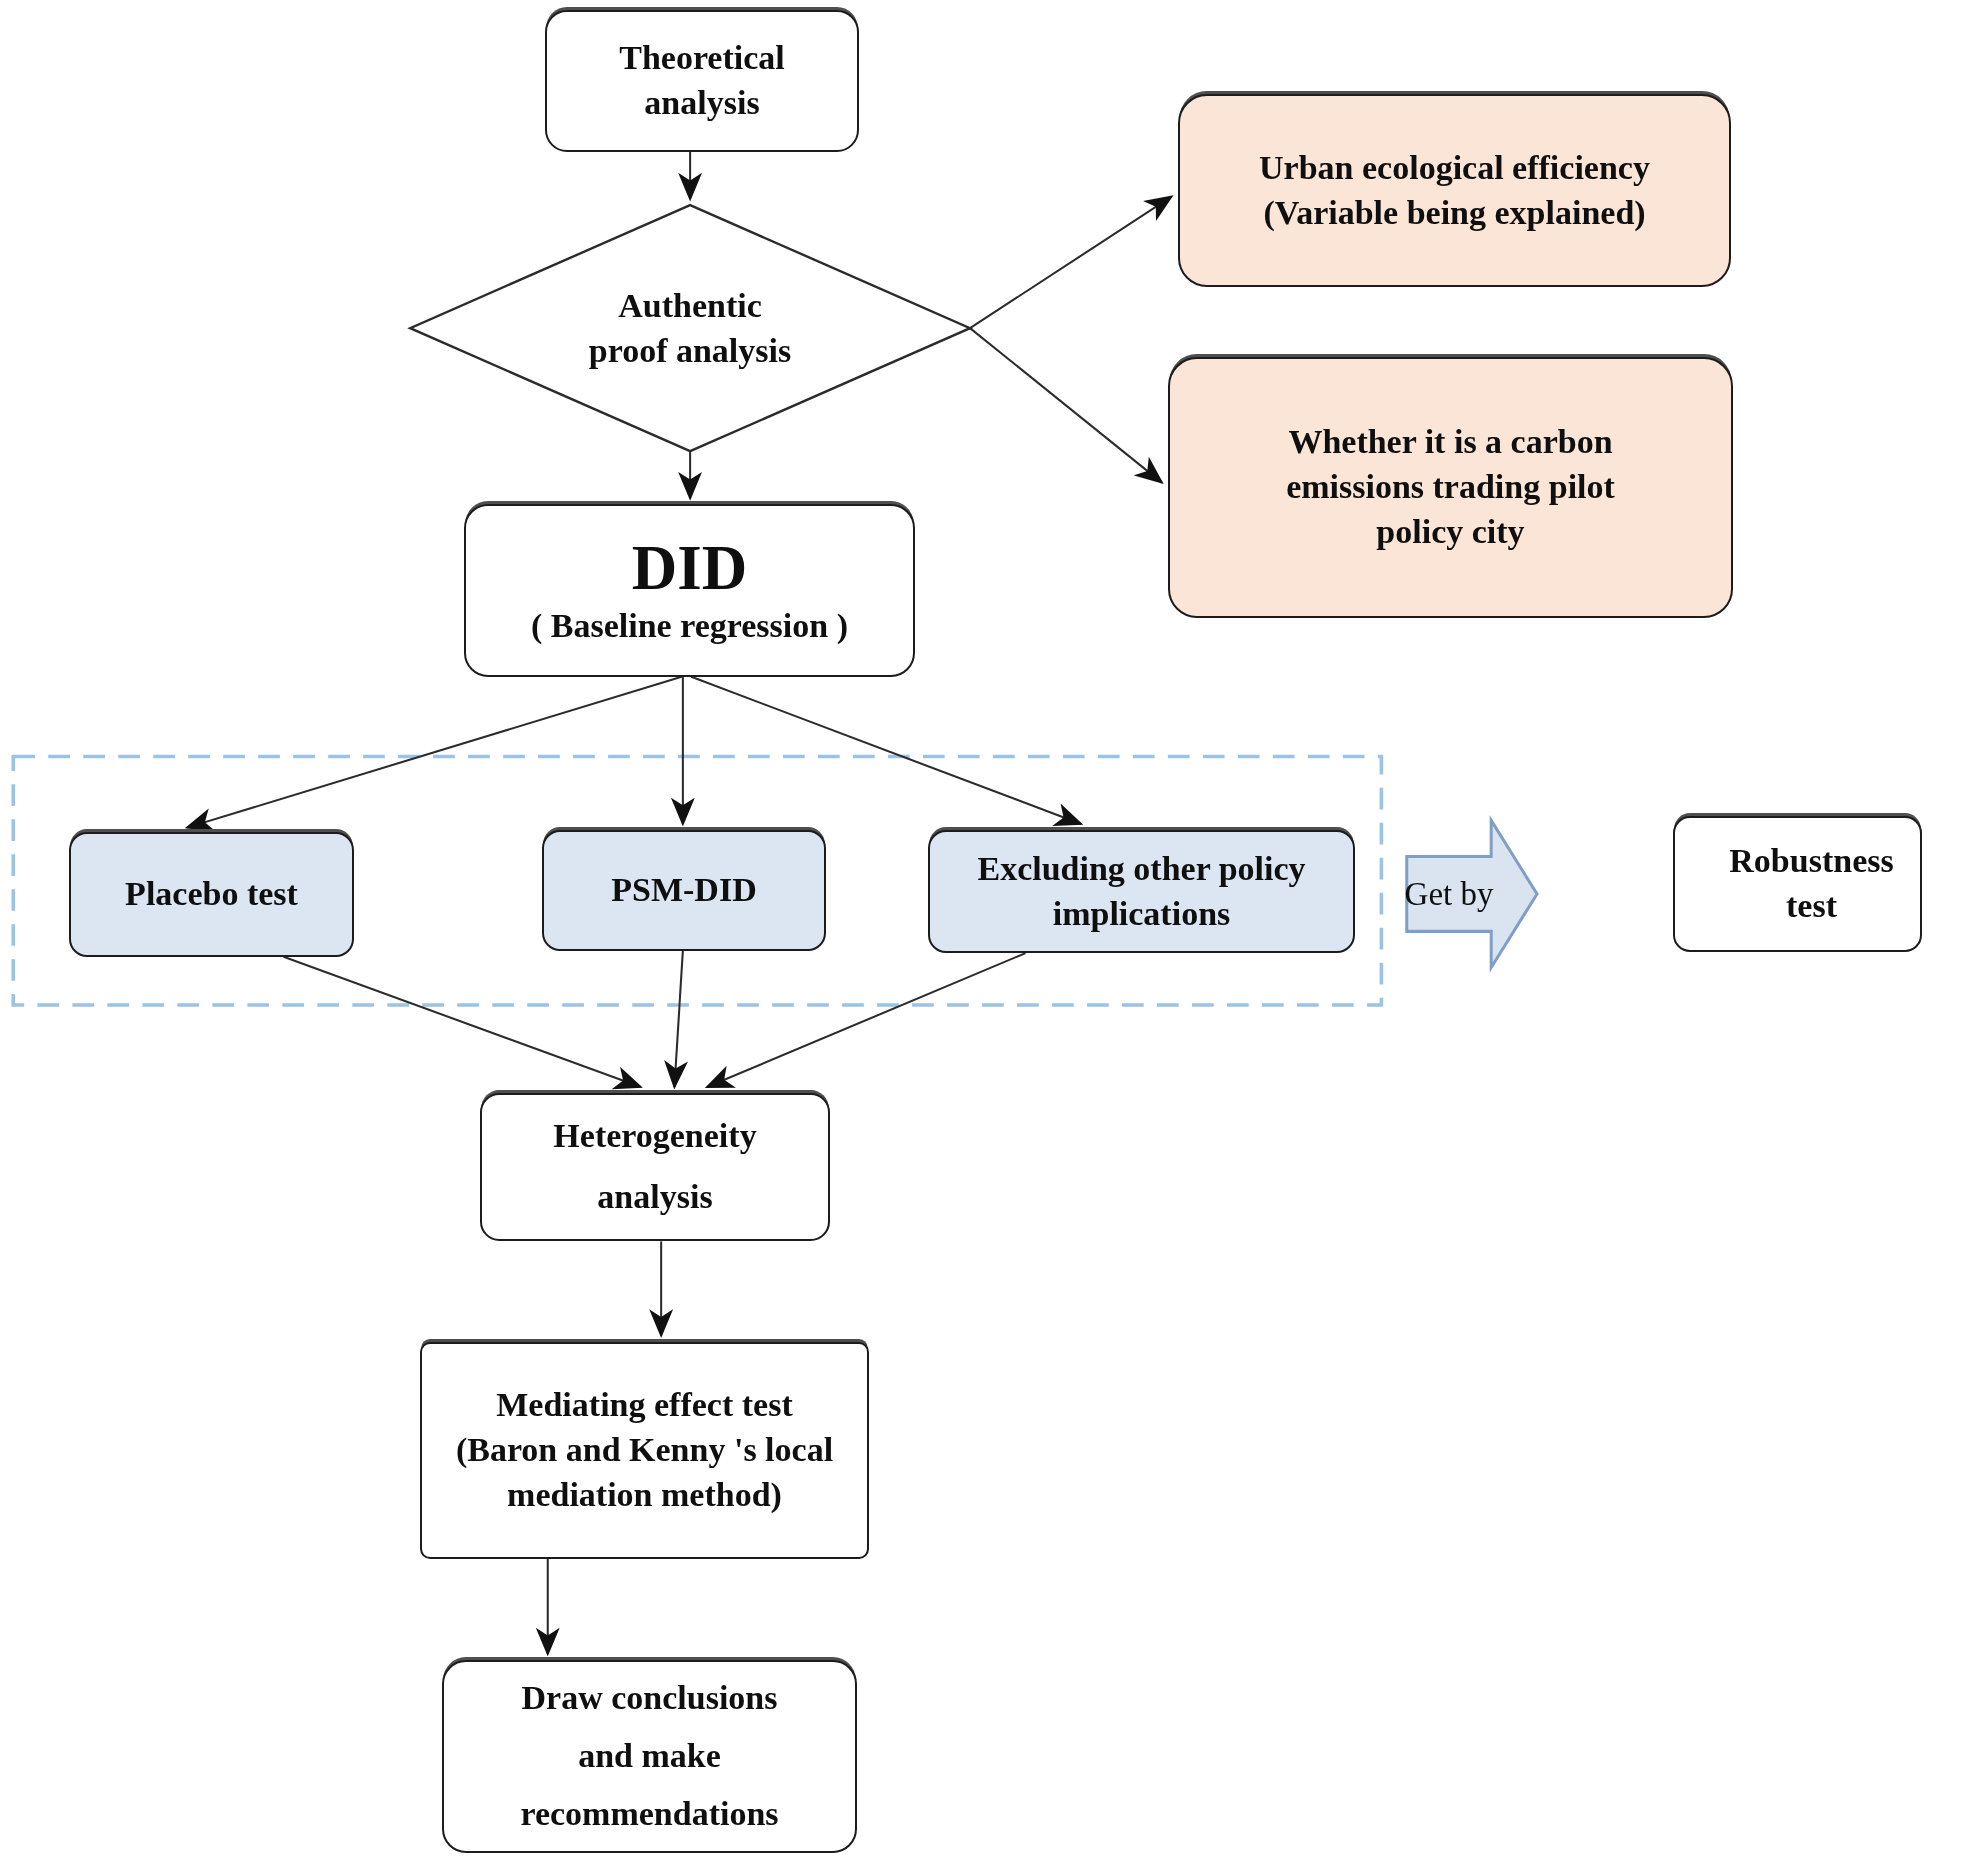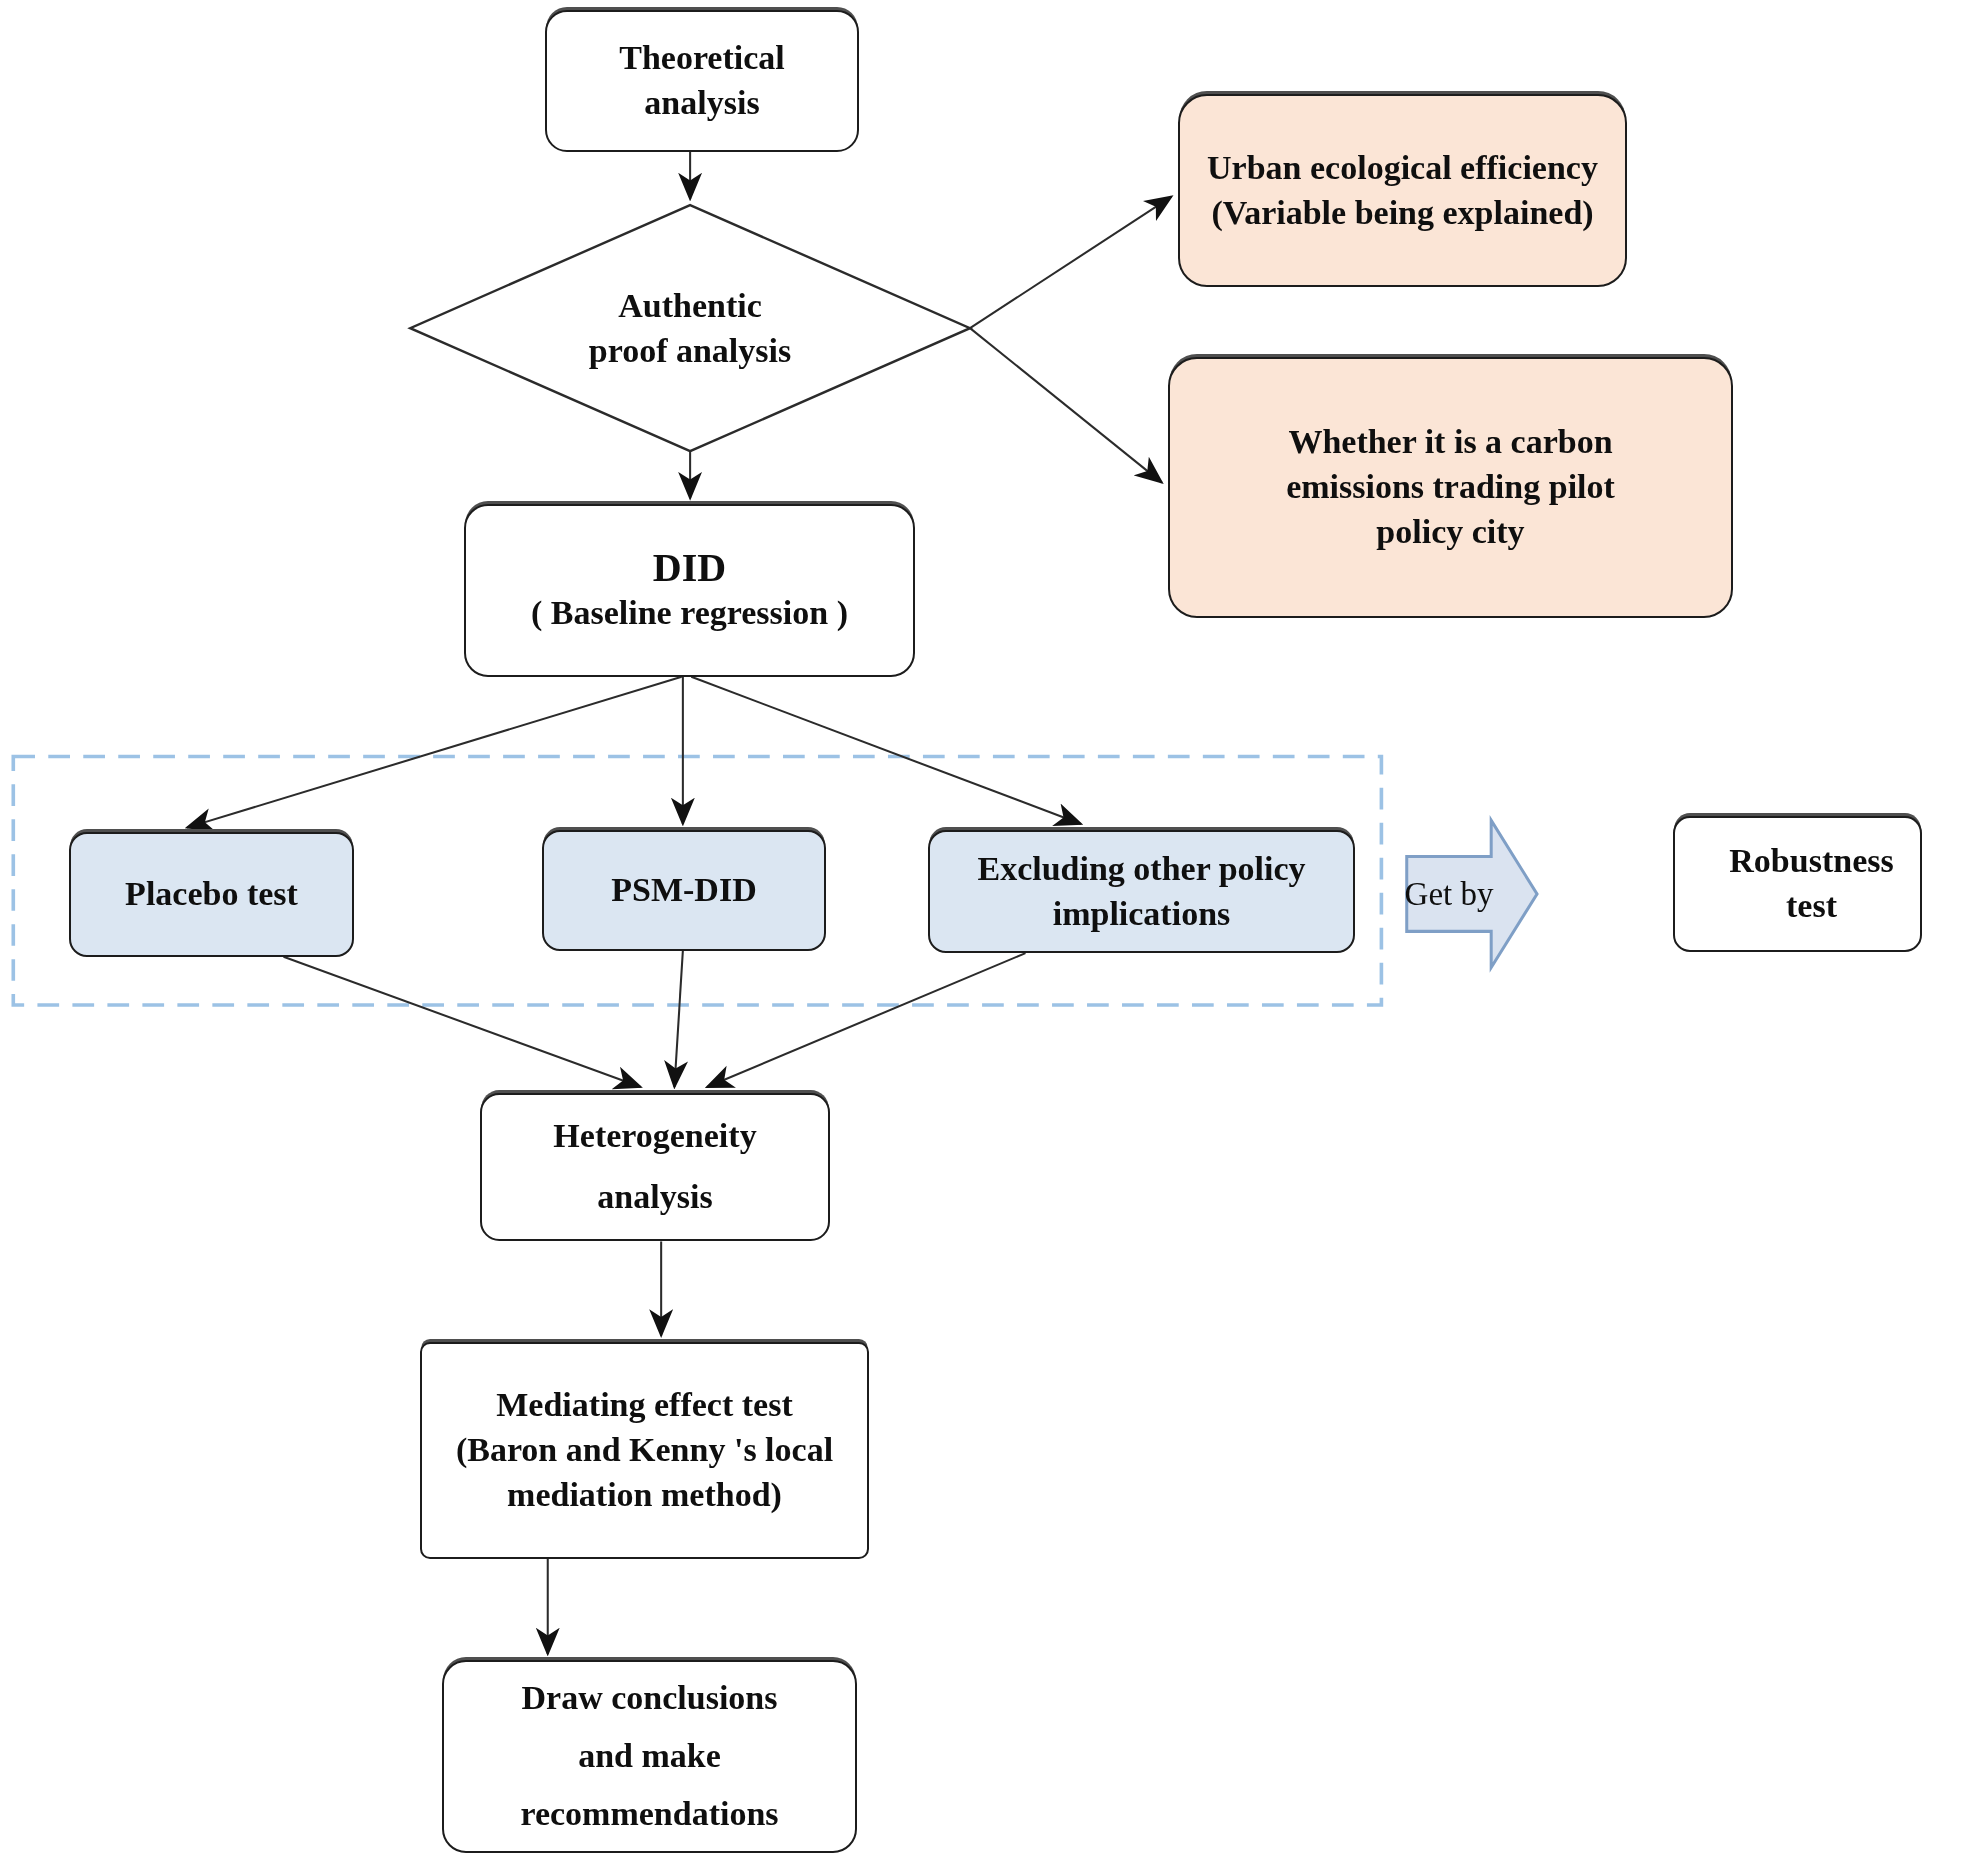--- a/index.html
+++ b/index.html
@@ -7,21 +7,21 @@
          font-family:"Liberation Serif","DejaVu Serif",serif;color:#0f0f0f;}
   .stage svg{position:absolute;left:0;top:0;}
   .node{position:absolute;display:flex;flex-direction:column;align-items:center;
         justify-content:center;text-align:center;box-sizing:border-box;
         font-weight:700;font-size:34px;line-height:1.32;}
   .box{background:#ffffff;border:2.4px solid #1c1c1c;border-radius:22px;
        box-shadow:0 -4.2px 0 -1.2px #4f4f4f;}
   .peach{background:#fbe5d6;}
   .blue{background:#dbe6f2;border-radius:18px;}
   .plain{border:none;background:transparent;box-shadow:none;}
-  .big{font-size:40px;line-height:1.15;}
+  .big{font-size:63px;line-height:1.15;}
   .regular{font-weight:400;}
   .ln{white-space:nowrap;}
 </style>
 </head>
 <body>
 
 <div class="stage">
 
   <svg width="1975" height="1870" viewBox="0 0 3274 3100">
     <defs>
@@ -53,21 +53,21 @@
   <div class="node box" style="left:545px;top:9.7px;width:314px;height:142px;">
     <div class="ln">Theoretical</div>
     <div class="ln">analysis</div>
   </div>
 
   <div class="node plain" style="left:533px;top:253px;width:314px;height:151px;">
     <div class="ln">Authentic</div>
     <div class="ln">proof analysis</div>
   </div>
 
-  <div class="node box peach" style="left:1178px;top:94px;width:449px;height:193px;border-radius:29px;">
+  <div class="node box peach" style="left:1178px;top:94px;width:553px;height:193px;border-radius:29px;">
     <div class="ln">Urban ecological efficiency</div>
     <div class="ln">(Variable being explained)</div>
   </div>
 
   <div class="node box peach" style="left:1168px;top:357px;width:565px;height:261px;border-radius:29px;">
     <div class="ln">Whether it is a carbon</div>
     <div class="ln">emissions trading pilot</div>
     <div class="ln">policy city</div>
   </div>
 

